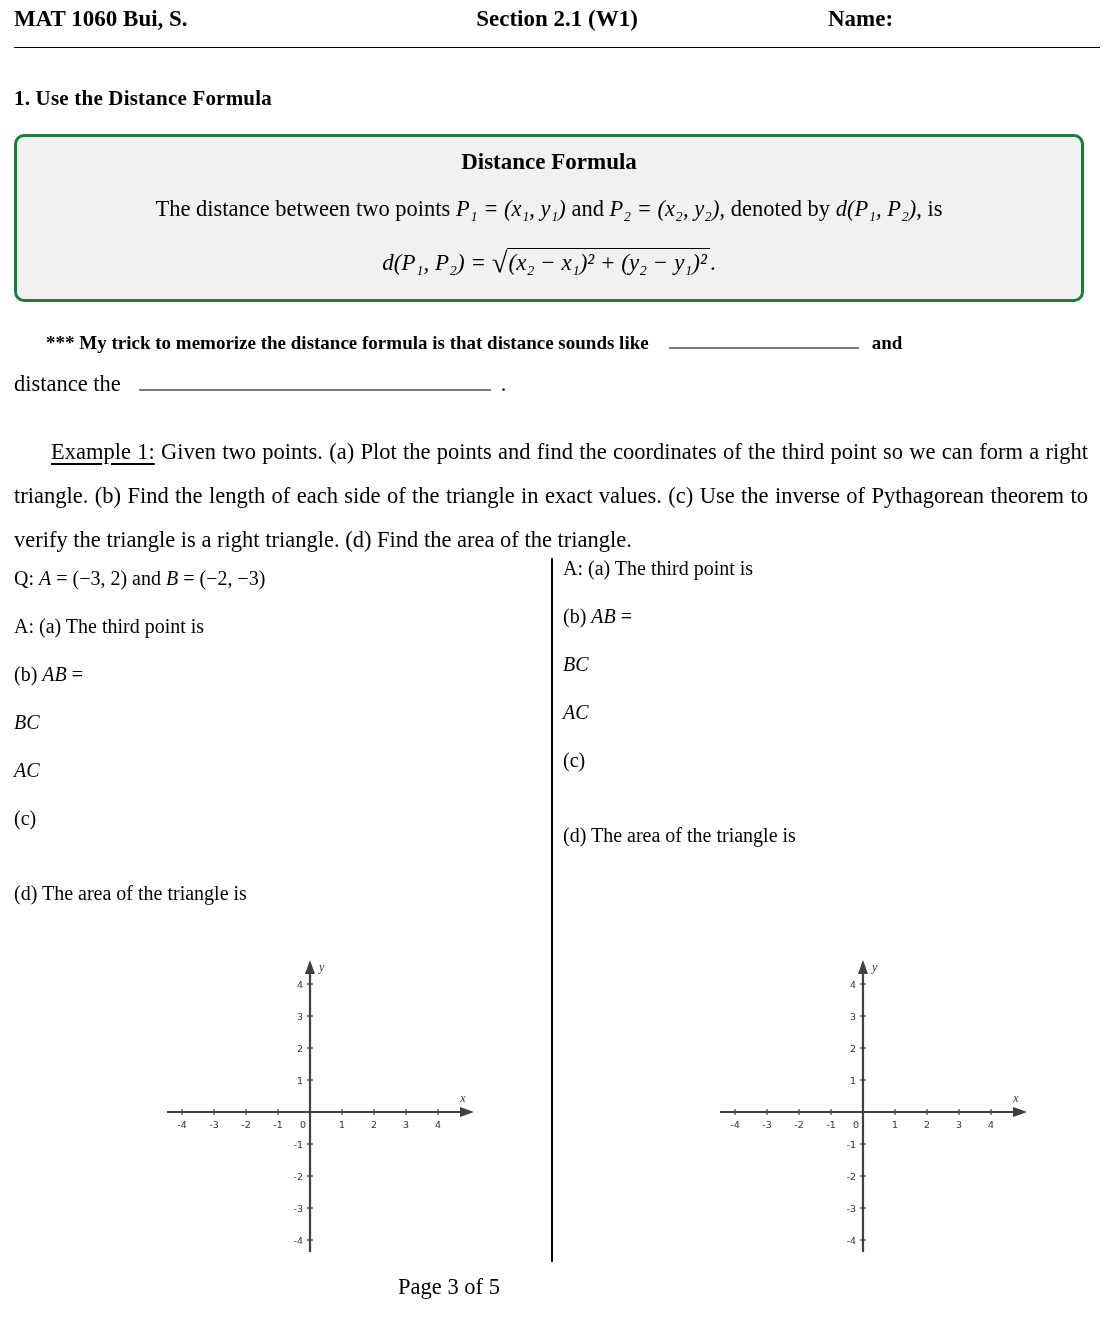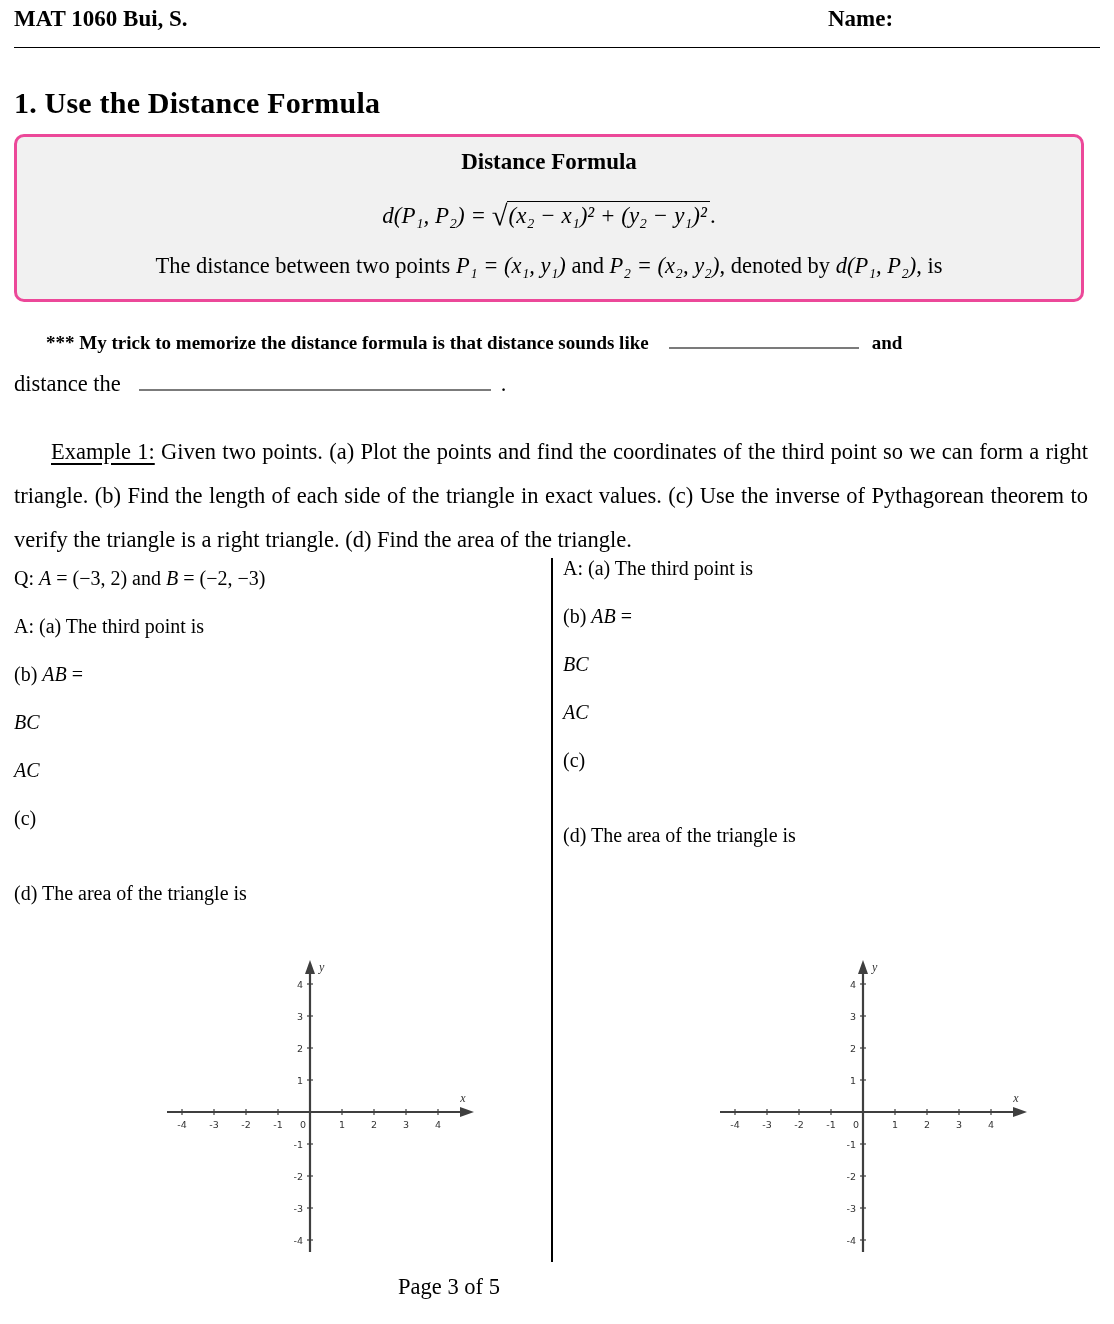--- a/index.html
+++ b/index.html
@@ -9,25 +9,25 @@
     -webkit-font-smoothing:antialiased;
   }
   
   #header{position:absolute;left:0;top:0;width:1114px;height:49px;}
   #header .h-item{position:absolute;top:6px;font-weight:bold;font-size:23px;white-space:nowrap;}
   #header-course{left:14px;}
   #header-section{left:0;width:1114px;text-align:center;}
   #header-name{left:828px;}
   #header-rule{position:absolute;left:14px;top:47px;width:1086px;height:0;border-top:1.5px solid #000;}
   
-  #section-title{position:absolute;left:14px;top:86px;font-size:30px;font-weight:bold;letter-spacing:.2px;}
+  #section-title{position:absolute;left:14px;top:86px;font-size:21px;font-weight:bold;letter-spacing:.2px;}
   
   #formula-box{
     position:absolute;left:14px;top:134px;width:1070px;height:168px;box-sizing:border-box;
-    background:#f1f1f1;border:3px solid #ec4899;border-radius:10px;text-align:center;font-family:Liberation Serif, serif;
+    background:#f1f1f1;border:3px solid #15803d;border-radius:10px;text-align:center;font-family:Liberation Serif, serif;
   }
   #formula-box-title{margin-top:12px;font-weight:bold;font-size:23px;}
   #formula-intro{margin-top:21px;font-size:22.5px;}
   #distance-formula{margin-top:24px;font-size:23px;}
   .mi{font-style:italic;}
   .sqrt-sign{font-size:125%;vertical-align:-2px;margin-right:-1px;}
   .radicand{border-top:1.8px solid #000;padding:1px 3px 0 2px;}
   
   #trick-line-1{position:absolute;left:13px;top:327px;width:1076px;font-size:19px;text-indent:33px;white-space:nowrap;font-weight:bold;}
   #trick-line-2{position:absolute;left:14px;top:365px;width:1076px;font-size:22.5px;white-space:nowrap;}
@@ -54,33 +54,34 @@
   #grid-left{left:165px;top:960px;}
   #grid-right{left:718px;top:960px;}
   
   #page-footer{position:absolute;left:0;top:1274px;width:898px;text-align:center;font-size:22.5px;}
 </style>
 </head>
 <body>
 
 <div id="header">
   <span id="header-course" class="h-item">MAT 1060 Bui, S.</span>
+  <span id="header-section" class="h-item">Section 2.1 (W1)</span>
   <span id="header-name" class="h-item">Name:</span>
   <div id="header-rule"></div>
 </div>
 
 <div id="section-title">1. Use the Distance Formula</div>
 
 <div id="formula-box">
   <div id="formula-box-title">Distance Formula</div>
+  <div id="formula-intro">
+    <span>The distance between two points </span><span class="mi">P₁ = (x₁, y₁)</span><span> and </span><span class="mi">P₂ = (x₂, y₂)</span><span>, denoted by </span><span class="mi">d(P₁, P₂)</span><span>, is</span>
+  </div>
   <div id="distance-formula">
     <span class="mi">d(P₁, P₂) = </span><span class="sqrt-sign">√</span><span class="radicand mi">(x₂ − x₁)² + (y₂ − y₁)²</span><span>.</span>
-  </div>
-  <div id="formula-intro">
-    <span>The distance between two points </span><span class="mi">P₁ = (x₁, y₁)</span><span> and </span><span class="mi">P₂ = (x₂, y₂)</span><span>, denoted by </span><span class="mi">d(P₁, P₂)</span><span>, is</span>
   </div>
 </div>
 
 <div id="trick-line-1">
   <span>*** My trick to memorize the distance formula is that distance sounds like</span><span class="blank b1"></span><span>and</span>
 </div>
 <div id="trick-line-2">
   <span>distance the</span><span class="blank b2"></span><span>.</span>
 </div>
 

